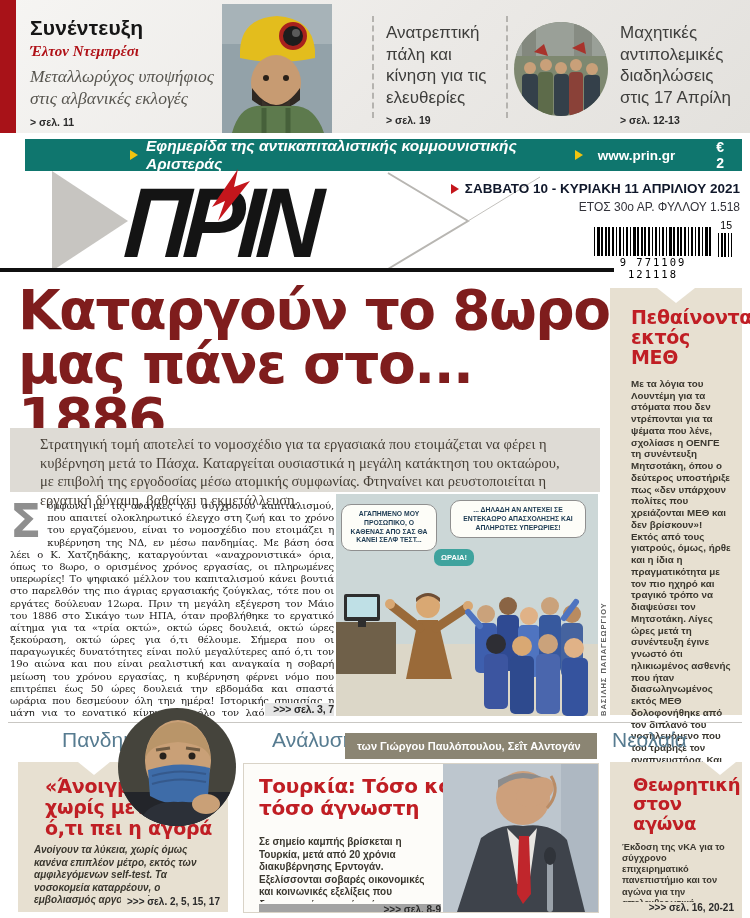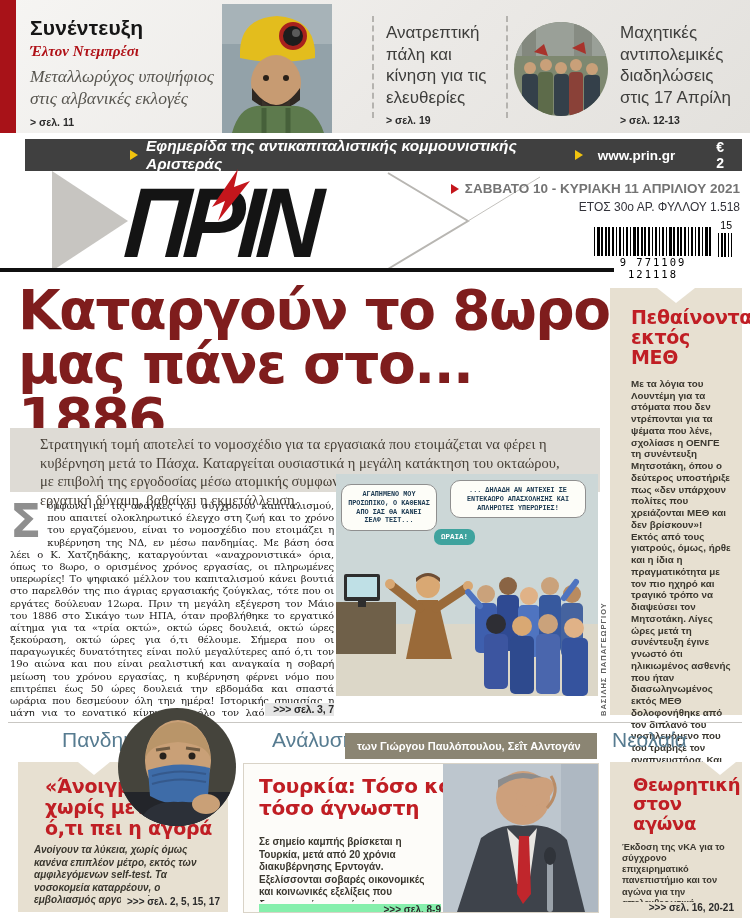--- a/index.html
+++ b/index.html
@@ -16,38 +16,38 @@
   .t1-text { font-family:"Liberation Serif",serif; font-style:italic; font-size:17.5px; line-height:1.25; color:#57554f; margin-top:6px; }
   .pgsmall { font-size:10.5px; font-weight:bold; color:#2b2b2b; margin-top:6px; }
   .photo-miner { position:absolute; left:222px; top:4px; width:110px; height:129px; }
   .dash { position:absolute; top:16px; height:102px; border-left:2px dashed #b5b3af; }
   .t2 { position:absolute; left:386px; top:22px; width:118px; }
   .tlight { font-size:17px; line-height:1.27; color:#3e3e3c; }
   .photo-demo { position:absolute; left:514px; top:22px; width:94px; height:94px; border-radius:50%; overflow:hidden; }
   .t3 { position:absolute; left:620px; top:22px; width:126px; }
 
   
-  .banner { position:absolute; left:25px; top:139px; width:717px; height:32px; background:#404040;
+  .banner { position:absolute; left:25px; top:139px; width:717px; height:32px; background:#0f766e;
     display:flex; align-items:center; color:#fff; }
   .arrow-y { width:0; height:0; border-left:8px solid #f2c40e; border-top:5px solid transparent; border-bottom:5px solid transparent; display:inline-block; }
   .arrow-r { width:0; height:0; border-left:8px solid #c4161c; border-top:5px solid transparent; border-bottom:5px solid transparent; display:inline-block; }
   .banner-text { font-style:italic; font-weight:bold; font-size:15.5px; margin-left:8px; }
   .banner-left { display:flex; align-items:center; margin-left:105px; }
   .banner-right { display:flex; align-items:center; margin-left:auto; margin-right:14px; gap:15px; }
   .banner-site { font-weight:bold; font-size:13.5px; }
   .banner-price { font-weight:bold; font-size:14px; margin-left:26px; }
 
   
   .masthead { position:absolute; left:0; top:171px; width:750px; height:101px; background:#fff; }
   .mast-decor { position:absolute; left:0; top:0; }
   .logo { position:absolute; left:128px; top:2px; font-size:92px; font-weight:900; font-style:italic;
     letter-spacing:-7px; color:#141414; transform:scaleY(1.08) skewX(-4deg); transform-origin:left top; line-height:1.0; }
   .logo-flash { position:absolute; left:212px; top:-2px; }
   .dateline { position:absolute; right:10px; top:10px; display:flex; align-items:center; gap:6px; }
-  .date-text { font-weight:bold; font-size:13.5px; color:#737373; }
+  .date-text { font-weight:bold; font-size:13.5px; color:#0f172a; }
   .issueline { position:absolute; right:10px; top:29px; font-size:12px; color:#33333a; }
   .barcode-wrap { position:absolute; right:18px; top:52px; width:138px; height:46px; }
   .barcode { position:absolute; left:0; top:4px; width:118px; height:30px;
     background:repeating-linear-gradient(90deg,#000 0 1.5px,#fff 1.5px 3.4px,#000 3.4px 5.6px,#fff 5.6px 7.2px); }
   .barcode2 { position:absolute; right:0; top:10px; width:14px; height:24px;
     background:repeating-linear-gradient(90deg,#000 0 1.4px,#fff 1.4px 3.2px); }
   .barcode-num { position:absolute; left:0; top:33px; width:118px; text-align:center; font-size:10.5px;
     color:#000; background:#fff; letter-spacing:2px; font-family:"DejaVu Sans Mono",monospace; }
   .barcode-15 { position:absolute; right:0; top:-4px; font-size:10.5px; color:#000; }
   .mast-rule { position:absolute; left:0; top:97px; width:614px; height:4px; background:#101010; }
@@ -59,21 +59,21 @@
     padding:7px 30px; font-family:"Liberation Serif",serif; font-size:14.5px; line-height:1.28; color:#463f36; }
   .bodycol { position:absolute; left:10px; top:500px; width:324px; height:216px; overflow:hidden;
     font-family:"DejaVu Serif",serif; font-size:10px; line-height:1.22; letter-spacing:-0.15px;
     text-align:justify; color:#22211f; }
   .dropcap { float:left; font-family:"DejaVu Sans",sans-serif; font-weight:bold; font-size:46px;
     line-height:0.8; color:#8f8f8f; padding:3px 6px 0 0; }
   .pgref { font-size:10.5px; font-weight:bold; color:#2b2b2b; font-family:"Liberation Sans",sans-serif; }
   .pgref-abs { position:absolute; right:0; bottom:0; background:#e5e5e5; padding-left:8px; }
 
   
-  .cartoon { position:absolute; left:336px; top:474px; width:312px; height:222px; overflow:hidden;font-family:Liberation Mono, monospace; }
+  .cartoon { position:absolute; left:336px; top:494px; width:312px; height:222px; overflow:hidden; }
   .bubble { position:absolute; background:#fdfdf8; border:1px solid #8f8f8f; border-radius:10px;
     font-size:6.8px; font-weight:bold; text-align:center; line-height:1.3; color:#1c3a52; padding:5px 5px; }
   .bubble-teal { position:absolute; background:#3fa39e; color:#fff; border-radius:7px; font-size:7.5px;
     font-weight:bold; padding:4px 7px; }
   .artist { position:absolute; left:599px; top:548px; height:168px; writing-mode:vertical-rl;
     transform:rotate(180deg); font-size:7.5px; letter-spacing:1px; color:#5d5d5d; font-weight:bold; }
 
   
   .beige { background:#e7e0d1;padding-left:11px; }
   .methcol { position:absolute; left:610px; top:288px; width:132px; height:427px; }
@@ -97,21 +97,21 @@
   .an-box { left:243px; top:763px; width:356px; height:150px; background:#fdfcf9; border:1px solid #d9d3c7; }
   .an-title { font-size:20px; line-height:1.08; padding:12px 0 0 15px; letter-spacing:-0.3px; }
   .an-body { position:absolute; left:15px; top:72px; width:182px; height:66px; overflow:hidden;
     font-size:10px; font-weight:bold; line-height:1.25; color:#3a372f; }
   .photo-erdogan { position:absolute; right:0; top:0; width:155px; height:148px; overflow:hidden; }
   .yo-box { left:610px; top:762px; width:132px; height:156px; }
   .yo-title { font-size:18px; line-height:1.08; padding:13px 0 0 12px; letter-spacing:-0.4px; }
   .yo-body { position:absolute; left:12px; top:80px; width:110px; height:60px; overflow:hidden;
     font-size:9.3px; font-weight:bold; line-height:1.2; color:#3a372f; }
   .pgref-beige { position:absolute; right:8px; bottom:5px; background:#e7e0d1; padding-left:6px; font-size:10px; }
-  .pgref-white { position:absolute; left:15px; top:140px; width:182px; text-align:right; background:#86efac; font-size:10px; }
+  .pgref-white { position:absolute; left:15px; top:140px; width:182px; text-align:right; background:#a3a3a3; font-size:10px; }
 </style>
 </head>
 <body>
 
 <div id="page">
 
   <div class="topstrip">
     <div class="leftbar"></div>
 
     <div class="t1">

